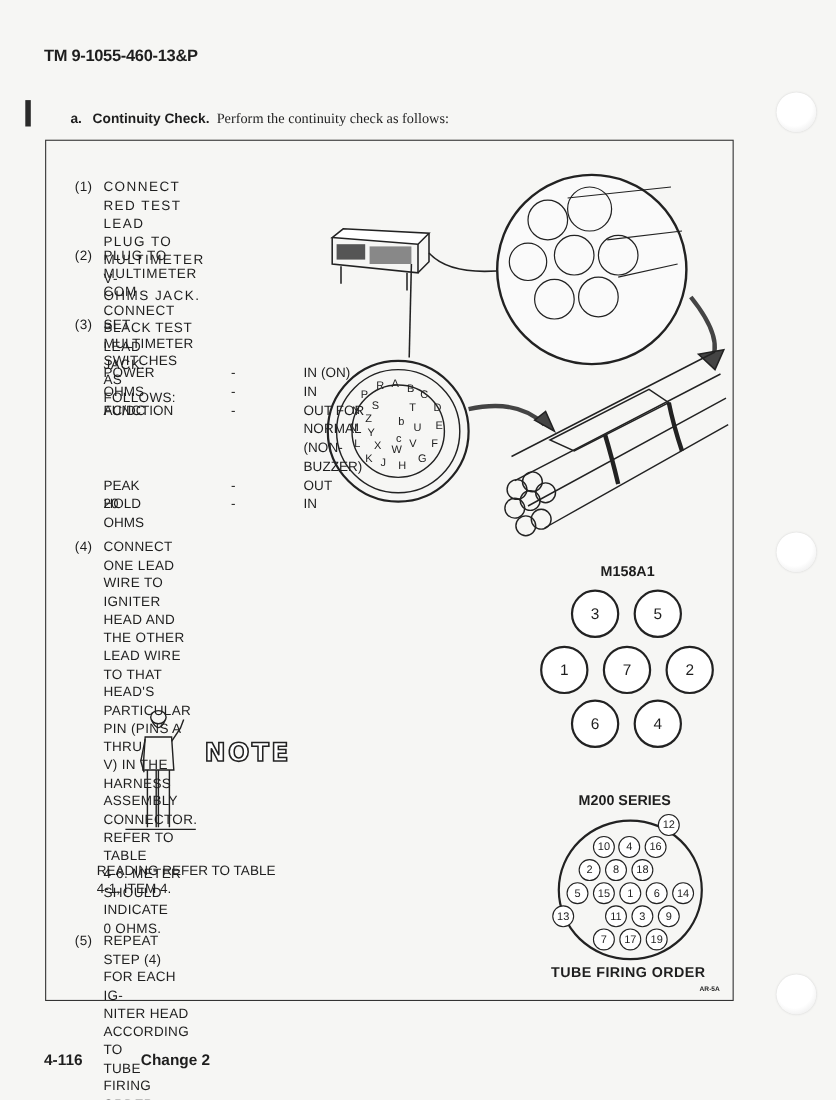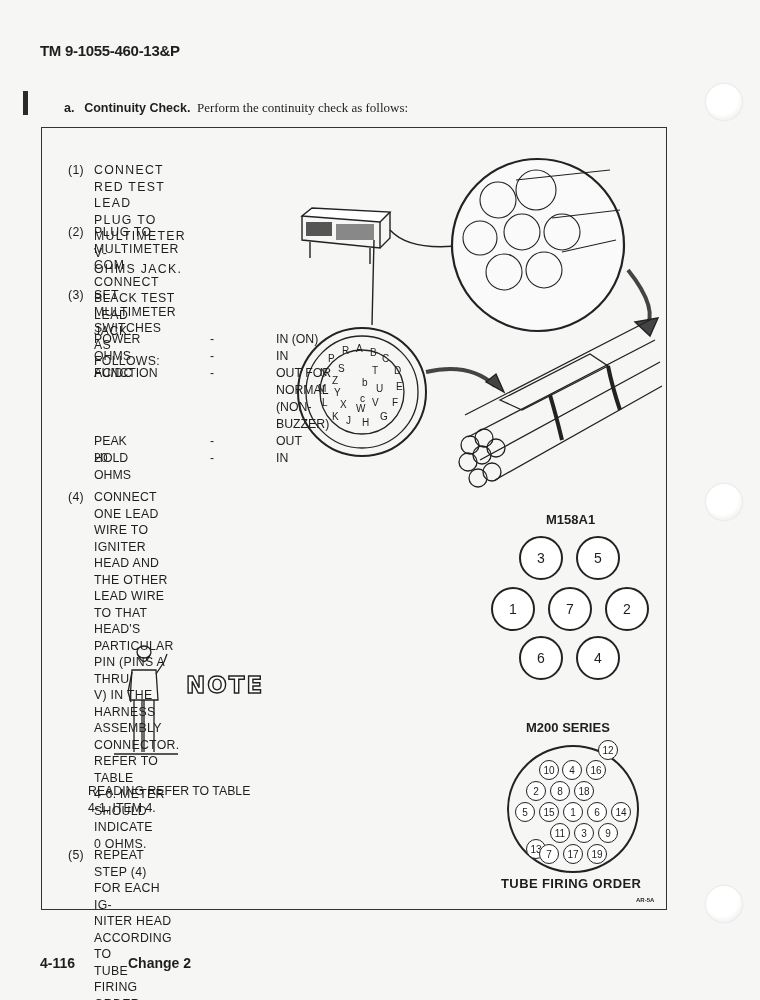--- a/index.html
+++ b/index.html
@@ -234,21 +234,21 @@
 <div class="sm" style="left:586px;top:760px;">16</div>
 <div class="sm" style="left:526px;top:781px;">2</div>
 <div class="sm" style="left:550px;top:781px;">8</div>
 <div class="sm" style="left:574px;top:781px;">18</div>
 <div class="sm" style="left:598px;top:740px;">12</div>
 <div class="sm" style="left:515px;top:802px;">5</div>
 <div class="sm" style="left:539px;top:802px;">15</div>
 <div class="sm" style="left:563px;top:802px;">1</div>
 <div class="sm" style="left:587px;top:802px;">6</div>
 <div class="sm" style="left:611px;top:802px;">14</div>
-<div class="sm" style="left:526px;top:823px;margin-top:16px;">13</div>
+<div class="sm" style="left:502px;top:823px;">13</div>
 <div class="sm" style="left:550px;top:823px;">11</div>
 <div class="sm" style="left:574px;top:823px;">3</div>
 <div class="sm" style="left:598px;top:823px;">9</div>
 <div class="sm" style="left:539px;top:844px;">7</div>
 <div class="sm" style="left:563px;top:844px;">17</div>
 <div class="sm" style="left:587px;top:844px;">19</div>
 
 <div class="abs firing">TUBE FIRING ORDER</div>
 <div class="abs code">AR-5A</div>
 

